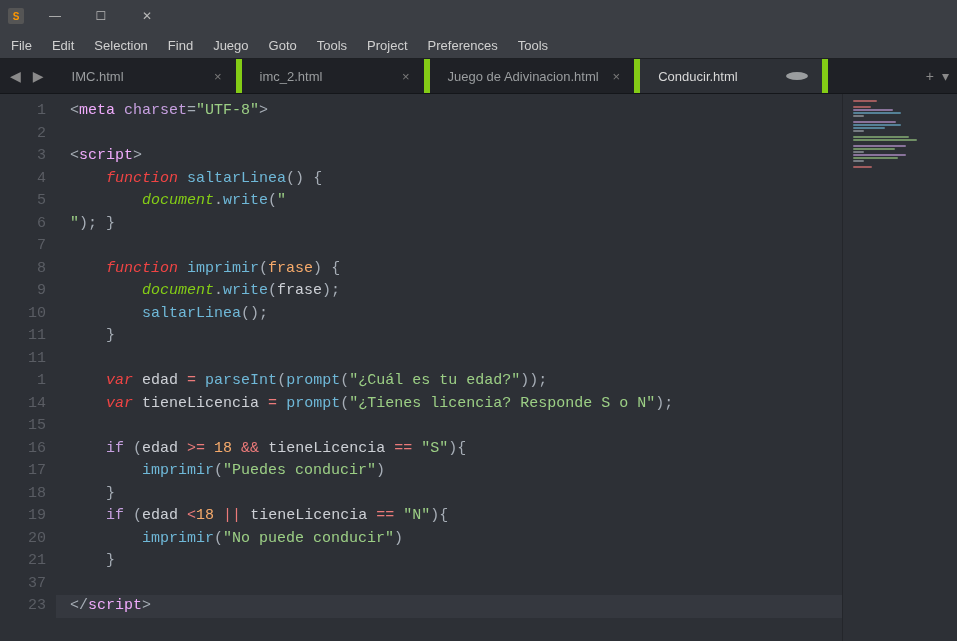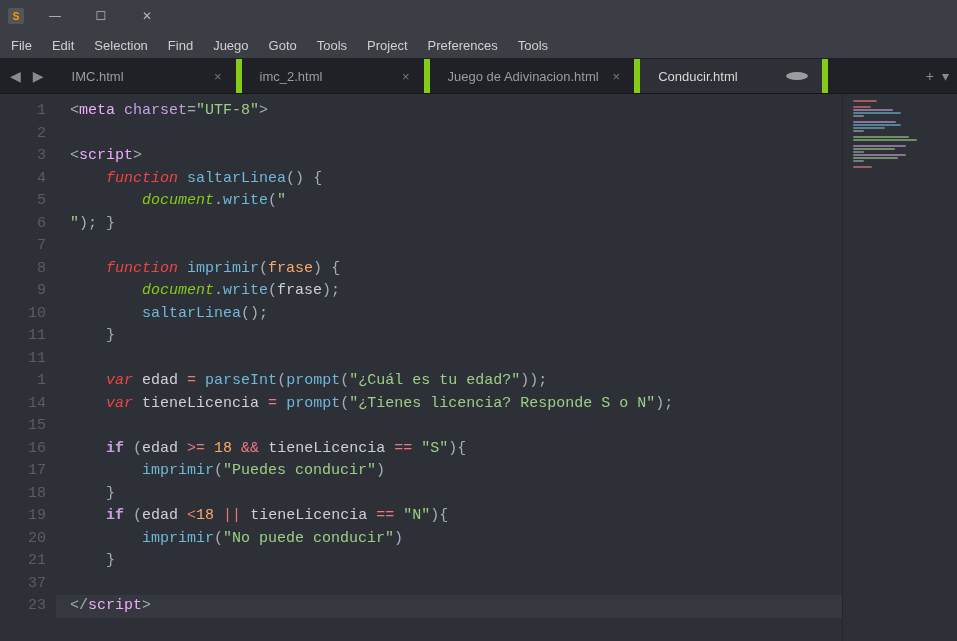--- a/index.html
+++ b/index.html
@@ -33,21 +33,21 @@
 .minimap-content{position:absolute;top:6px;left:10px;right:10px;}
 .minimap-line{height:2px;margin-bottom:1px;border-radius:1px;}
 .scrollbar{width:14px;background:#2d3036;}
 
 
 .punct{color:#a6adb6;}
 .tag{color:#f0abfc;font-family:Liberation Mono, monospace;}
 .attr{color:#c7a0e0;}
 .string{color:#9ccf85;}
 .kw-storage{color:#ef4444;font-style:italic;}
-.kw{color:#c7a0e0;font-weight:bold;}
+.kw{color:#c7a0e0;}
 .fn-name{color:#6fb8d8;}
 .param{color:#f6aa6b;}
 .var-call{color:#84cc16;font-style:italic;}
 .num{color:#f6aa6b;}
 .op{color:#ec7a7a;}
 .ident{color:#cdd0d6;}
 .call{color:#6fb8d8;}
 </style>
 </head>
 <body>

